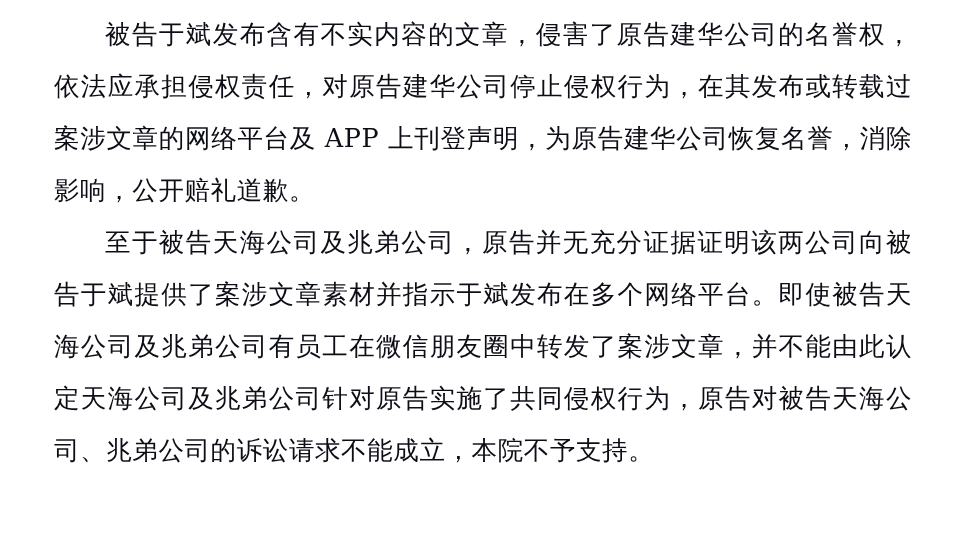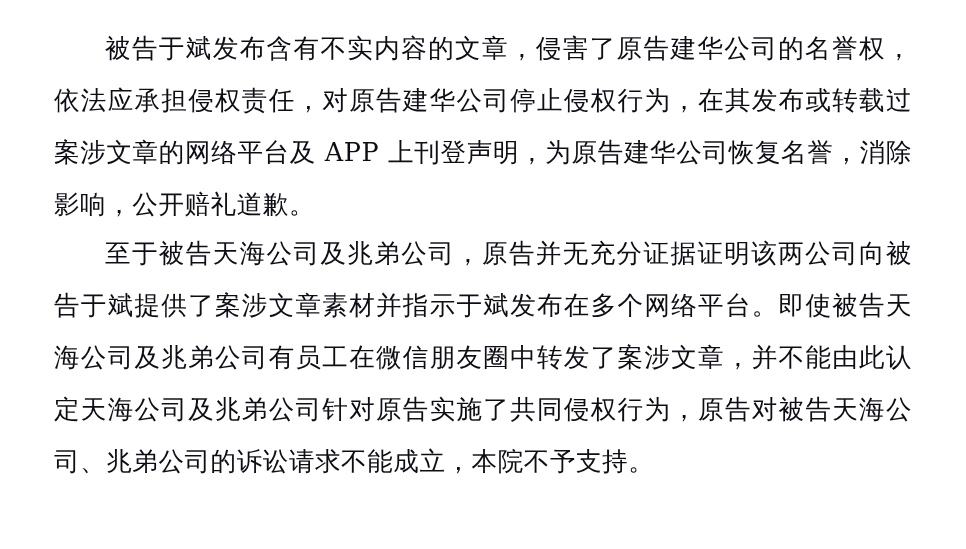--- a/index.html
+++ b/index.html
@@ -12,38 +12,37 @@
     height: 549px;
     overflow: hidden;
     font-family: "DejaVu Serif", "Liberation Serif", serif;
   }
   .page {
     position: relative;
     width: 966px;
     height: 549px;
     background: #ffffff;
     box-sizing: border-box;
-    padding: 22px 54px 0 54px;
+    padding: 8px 54px 0 54px;
   }
   .doc-body {
     color: #0d0d16;
     font-size: 25.5px;
     line-height: 52px;
     letter-spacing: 0.6px;
     text-align: justify;
     text-justify: inter-character;
   }
   .para {
     margin: 0;
     text-indent: 2em;
     white-space: normal;
   }
   .para + .para {
     margin-top: 0;
-    font-family: Liberation Mono, monospace;
   }
 </style>
 </head>
 <body>
 
 <div class="page">
   <div class="doc-body">
     <p class="para">被告于斌发布含有不实内容的文章，侵害了原告建华公司的名誉权，依法应承担侵权责任，对原告建华公司停止侵权行为，在其发布或转载过案涉文章的网络平台及 APP 上刊登声明，为原告建华公司恢复名誉，消除影响，公开赔礼道歉。</p>
     <p class="para">至于被告天海公司及兆弟公司，原告并无充分证据证明该两公司向被告于斌提供了案涉文章素材并指示于斌发布在多个网络平台。即使被告天海公司及兆弟公司有员工在微信朋友圈中转发了案涉文章，并不能由此认定天海公司及兆弟公司针对原告实施了共同侵权行为，原告对被告天海公司、兆弟公司的诉讼请求不能成立，本院不予支持。</p>
   </div>

